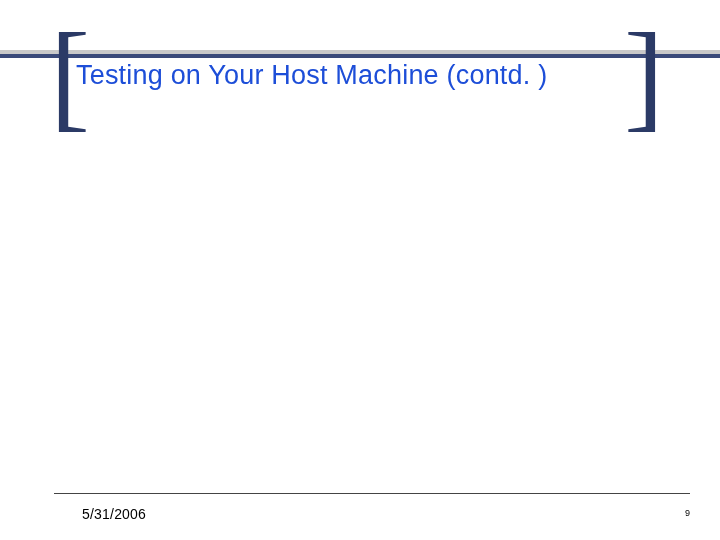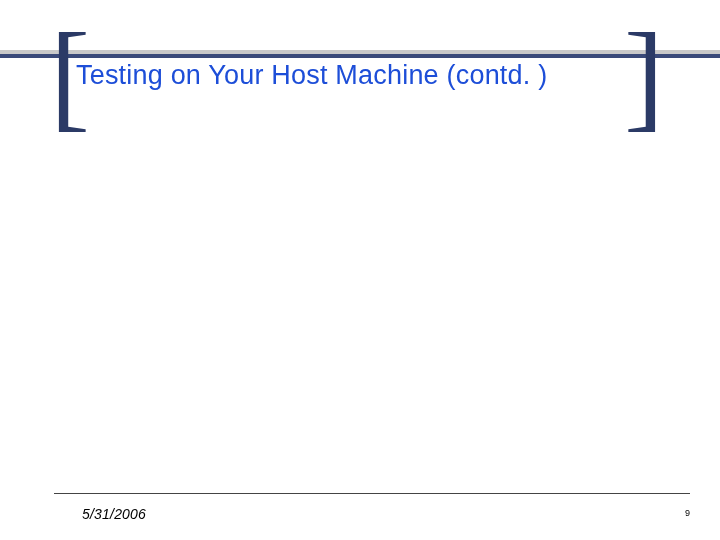--- a/index.html
+++ b/index.html
@@ -56,21 +56,20 @@
       left: 54px;
       right: 30px;
       bottom: 46px;
       height: 1px;
       background: #444;
     }
     .footer-date {
       position: absolute;
       left: 82px;
       bottom: 18px;
-      font-style: italic;
       font-family: Arial, Helvetica, sans-serif;
       font-size: 14px;
       letter-spacing: 0.2px;
       color: #000;
     }
     .footer-page {
       position: absolute;
       right: 30px;
       bottom: 22px;
       font-size: 9px;

